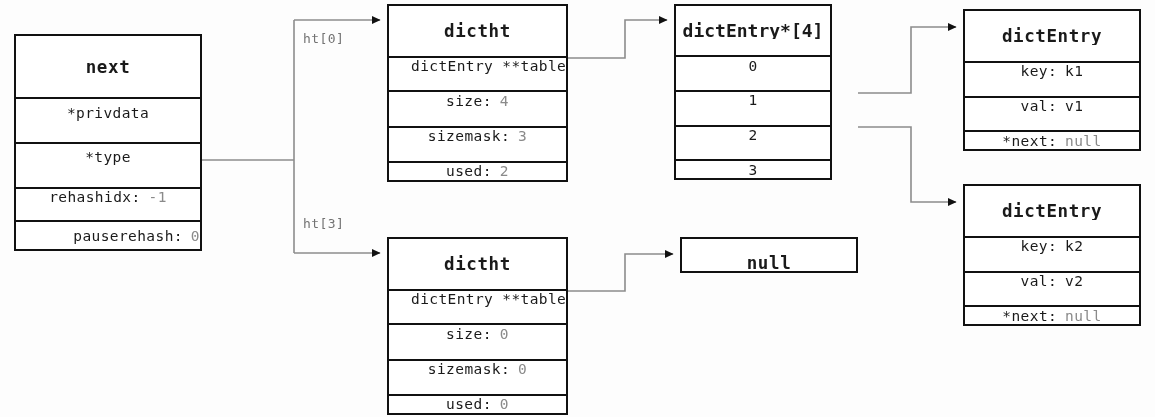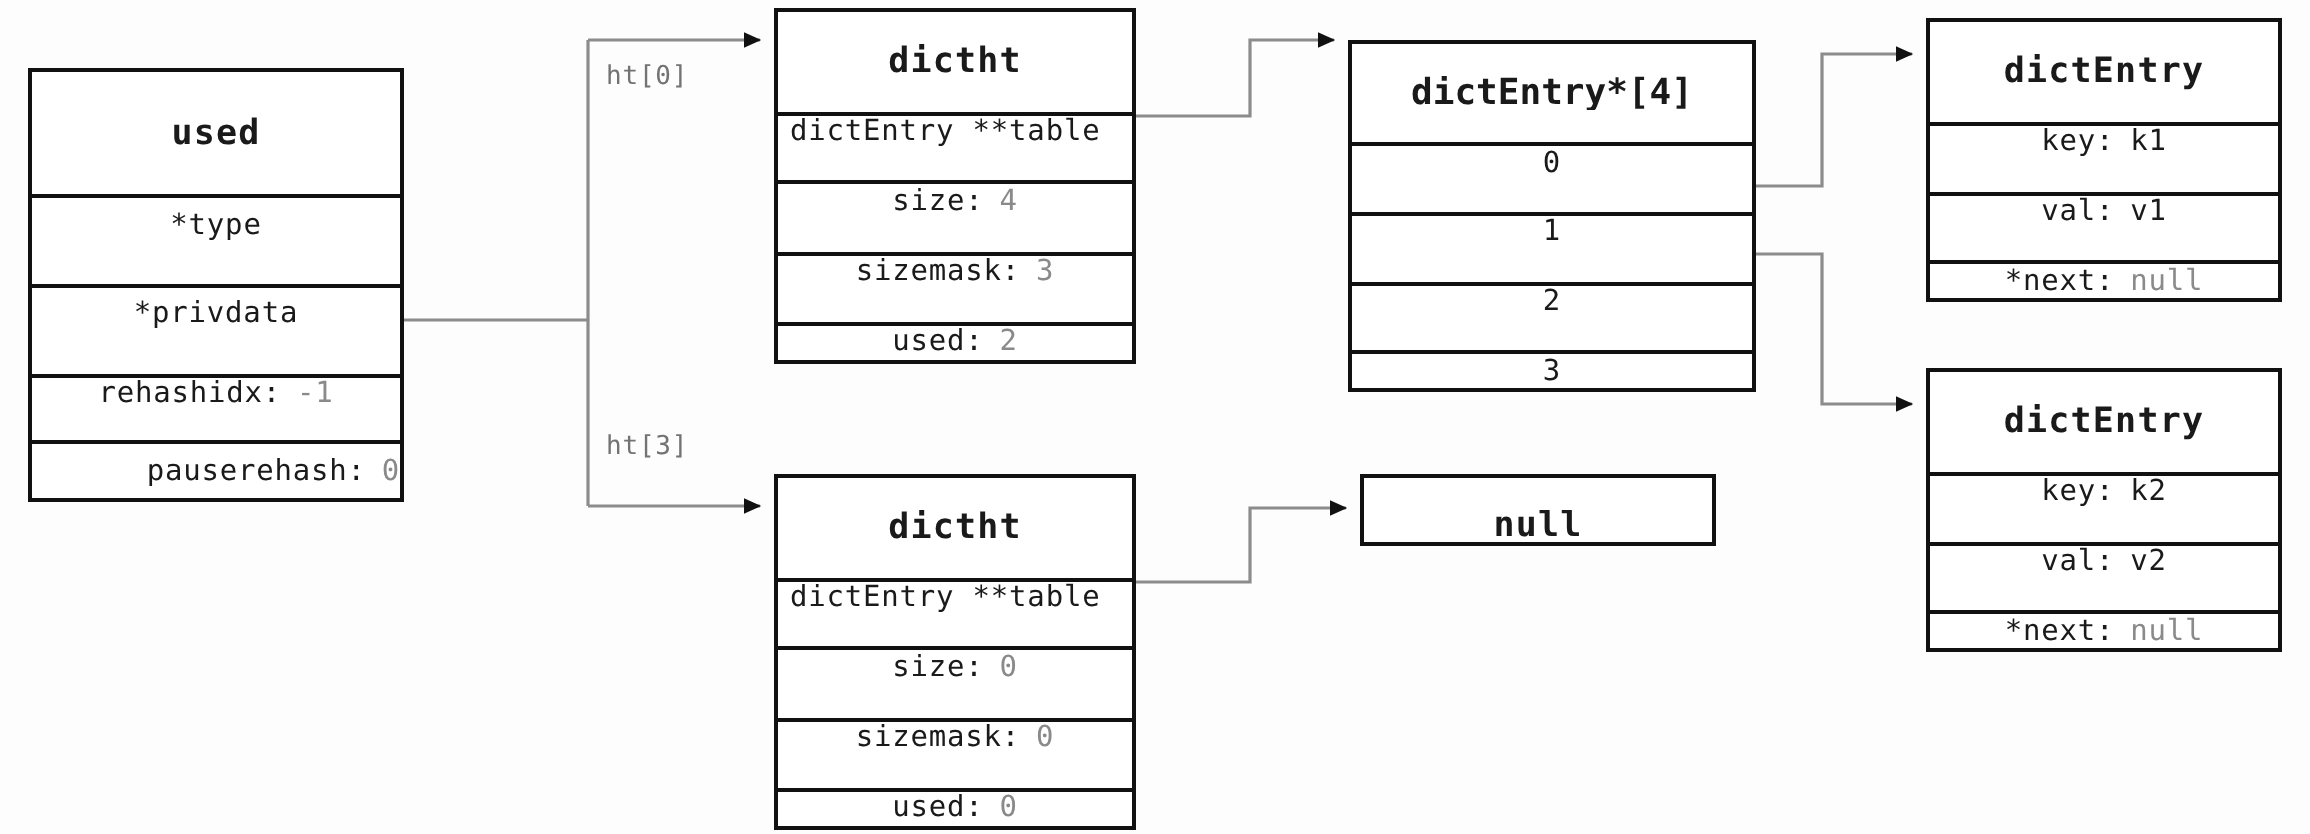--- a/index.html
+++ b/index.html
@@ -49,21 +49,21 @@
   .row + .row {
     border-top: 2.5px solid #111111;
   }
   .row.header {
     font-weight: bold;
     font-size: 17.5px;
     letter-spacing: 0.6px;
   }
   .row.left {
     justify-content: flex-start;
-    padding-left: 6px;
+    padding-left: 22px;
   }
   .val {
     color: #8a8a8a;
   }
   .sp {
     display: inline-block;
     width: 0.55em;
   }
   .edge-label {
     position: absolute;
@@ -93,26 +93,26 @@
     <path d="M568,58 L625,58 L625,20 L667,20" fill="none" stroke="#8c8c8c" stroke-width="1.6" marker-end="url(#ah)"></path>
 
     <path d="M568,291 L625,291 L625,254 L673,254" fill="none" stroke="#8c8c8c" stroke-width="1.6" marker-end="url(#ah)"></path>
 
     <path d="M858,93 L911,93 L911,27 L956,27" fill="none" stroke="#8c8c8c" stroke-width="1.6" marker-end="url(#ah)"></path>
 
     <path d="M858,127 L911,127 L911,202 L956,202" fill="none" stroke="#8c8c8c" stroke-width="1.6" marker-end="url(#ah)"></path>
   </svg>
 
   <div class="node" style="left:14px; top:34px; width:188px; height:217px;">
-    <div class="row header" style="height:36px;">used</div>
+    <div class="row header" style="height:36px;">next</div>
+    <div class="row" style="height:35px;">
+      <span>*privdata</span>
+    </div>
     <div class="row" style="height:35px;">
       <span>*type</span>
-    </div>
-    <div class="row" style="height:35px;">
-      <span>*privdata</span>
     </div>
     <div class="row" style="height:21px;">
       <span>rehashidx:</span>
       <span class="sp"></span>
       <span class="val">-1</span>
     </div>
     <div class="row" style="height:35px;justify-content:flex-end;">
       <span>pauserehash:</span>
       <span class="sp"></span>
       <span class="val">0</span>
@@ -155,21 +155,21 @@
       <span class="sp"></span>
       <span class="val">0</span>
     </div>
     <div class="row" style="height:34px;">
       <span>used:</span>
       <span class="sp"></span>
       <span class="val">0</span>
     </div>
   </div>
 
-  <div class="node" style="left:674px; top:20px; width:204px; height:176px;">
+  <div class="node" style="left:674px; top:4px; width:158px; height:176px;">
     <div class="row header" style="height:33px; font-size:18px; letter-spacing:0px;">dictEntry*[4]</div>
     <div class="row" style="height:34px;">0</div>
     <div class="row" style="height:34px;">1</div>
     <div class="row" style="height:34px;">2</div>
     <div class="row" style="height:34px;">3</div>
   </div>
 
   <div class="node" style="left:680px; top:237px; width:178px; height:36px;">
     <div class="row header" style="height:100%;">null</div>
   </div>

